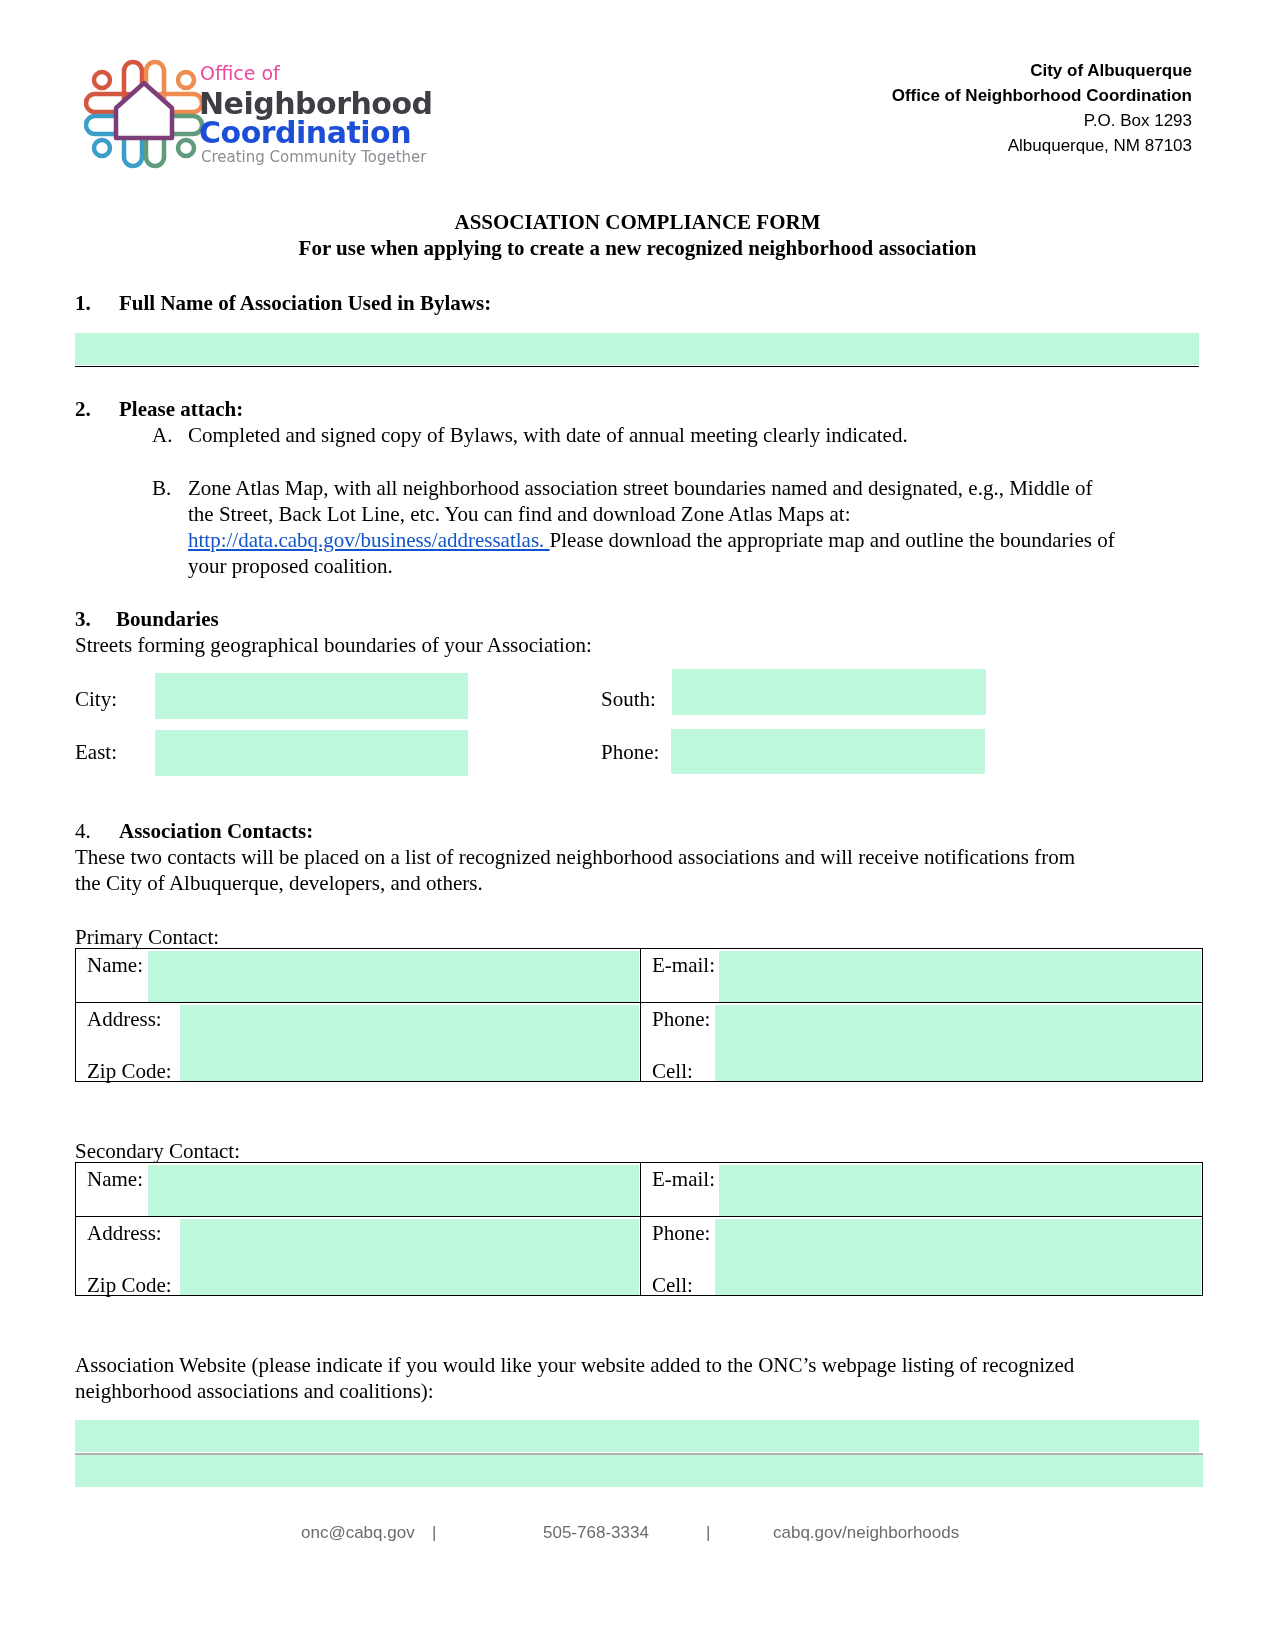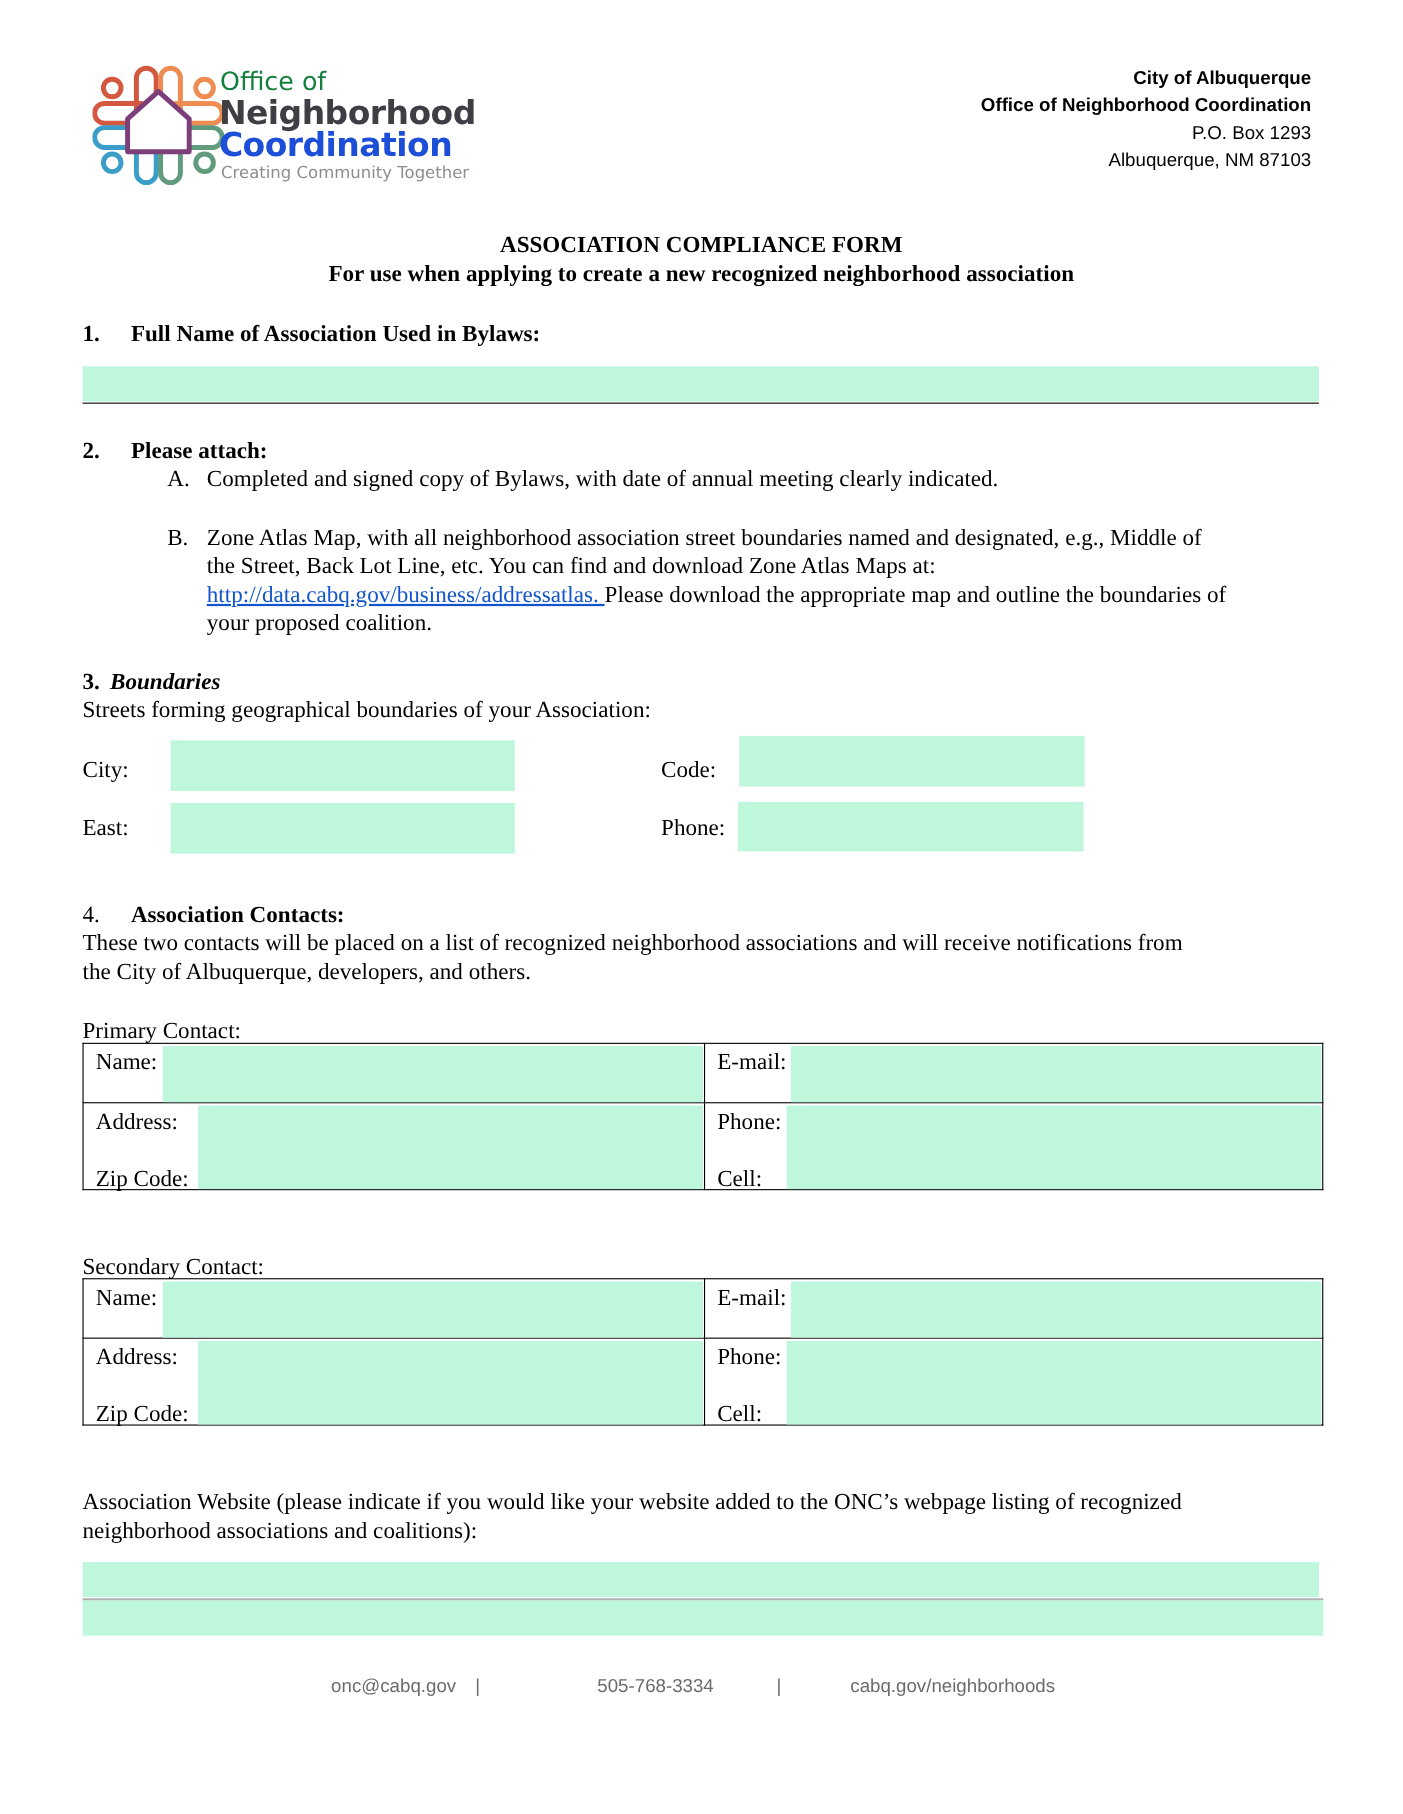--- a/index.html
+++ b/index.html
@@ -2,21 +2,21 @@
 <html><head>
 <meta charset="utf-8">
 <style>
   html, body { margin: 0; padding: 0; background: #ffffff; }
   body { width: 1275px; height: 1649px; position: relative; overflow: hidden;
          font-family: "Liberation Serif", serif; color: #000; }
   .abs { position: absolute; }
   .field { position: absolute; background: #bef7db; }
   .serif { font-family: "Liberation Serif", serif; font-size: 21px; line-height: 26px; }
   .bold { font-weight: bold; }
-  .logo-text-1 { left: 200px; top: 62px; font-family: "DejaVu Sans", sans-serif; font-size: 23px; color: #15803d; }
+  .logo-text-1 { left: 200px; top: 62px; font-family: "DejaVu Sans", sans-serif; font-size: 19px; color: #ec4899; }
   .logo-text-2 { left: 199px; top: 86px; font-family: "DejaVu Sans", sans-serif; font-size: 30px; font-weight: bold; color: #3d3f44; letter-spacing: -0.5px; }
   .logo-text-3 { left: 199px; top: 115px; font-family: "DejaVu Sans", sans-serif; font-size: 30px; font-weight: bold; color: #1d4ed8; letter-spacing: -0.5px; }
   .logo-text-4 { left: 201px; top: 148px; font-family: "DejaVu Sans", sans-serif; font-size: 15px; color: #8a8d92; }
 
   .addr { right: 83px; text-align: right; font-family: "Liberation Sans", sans-serif; font-size: 17px; line-height: 25px; }
 
   .title { left: 0; width: 1275px; text-align: center; font-weight: bold; font-size: 21px; }
 
   table.contact { position: absolute; left: 75px; width: 1128px; border-collapse: collapse; }
   table.contact td { border: 1.5px solid #000; padding: 0; position: relative; vertical-align: top; }
@@ -76,26 +76,26 @@
 <div class="abs serif" style="left:152px;top:422px;">A.</div>
 <div class="abs serif" style="left:188px;top:422px;">Completed and signed copy of Bylaws, with date of annual meeting clearly indicated.</div>
 
 <div class="abs serif" style="left:152px;top:475px;">B.</div>
 <div class="abs serif" style="left:188px;top:475px;">Zone Atlas Map, with all neighborhood association street boundaries named and designated, e.g., Middle of</div>
 <div class="abs serif" style="left:188px;top:501px;">the Street, Back Lot Line, etc. You can find and download Zone Atlas Maps at:</div>
 <div class="abs serif" style="left:188px;top:527px;white-space:pre;"><a class="link">http://data.cabq.gov/business/addressatlas. </a><span>Please download the appropriate map and outline the boundaries of</span></div>
 <div class="abs serif" style="left:188px;top:553px;">your proposed coalition.</div>
 
 <div class="abs serif bold" style="left:75px;top:606px;">3.</div>
-<div class="abs serif bold" style="left:100px;top:606px;font-style:italic;">Boundaries</div>
+<div class="abs serif bold" style="left:116px;top:606px;">Boundaries</div>
 <div class="abs serif" style="left:75px;top:632px;">Streets forming geographical boundaries of your Association:</div>
 
 <div class="abs serif" style="left:75px;top:686px;">City:</div>
 <div class="field" style="left:155px;top:673px;width:313px;height:46px;"></div>
-<div class="abs serif" style="left:601px;top:686px;">Code:</div>
+<div class="abs serif" style="left:601px;top:686px;">South:</div>
 <div class="field" style="left:672px;top:669px;width:314px;height:46px;"></div>
 
 <div class="abs serif" style="left:75px;top:739px;">East:</div>
 <div class="field" style="left:155px;top:730px;width:313px;height:46px;"></div>
 <div class="abs serif" style="left:601px;top:739px;">Phone:</div>
 <div class="field" style="left:671px;top:729px;width:314px;height:45px;"></div>
 
 <div class="abs serif" style="left:75px;top:818px;">4.</div>
 <div class="abs serif bold" style="left:119px;top:818px;">Association Contacts:</div>
 <div class="abs serif" style="left:75px;top:844px;">These two contacts will be placed on a list of recognized neighborhood associations and will receive notifications from</div>

